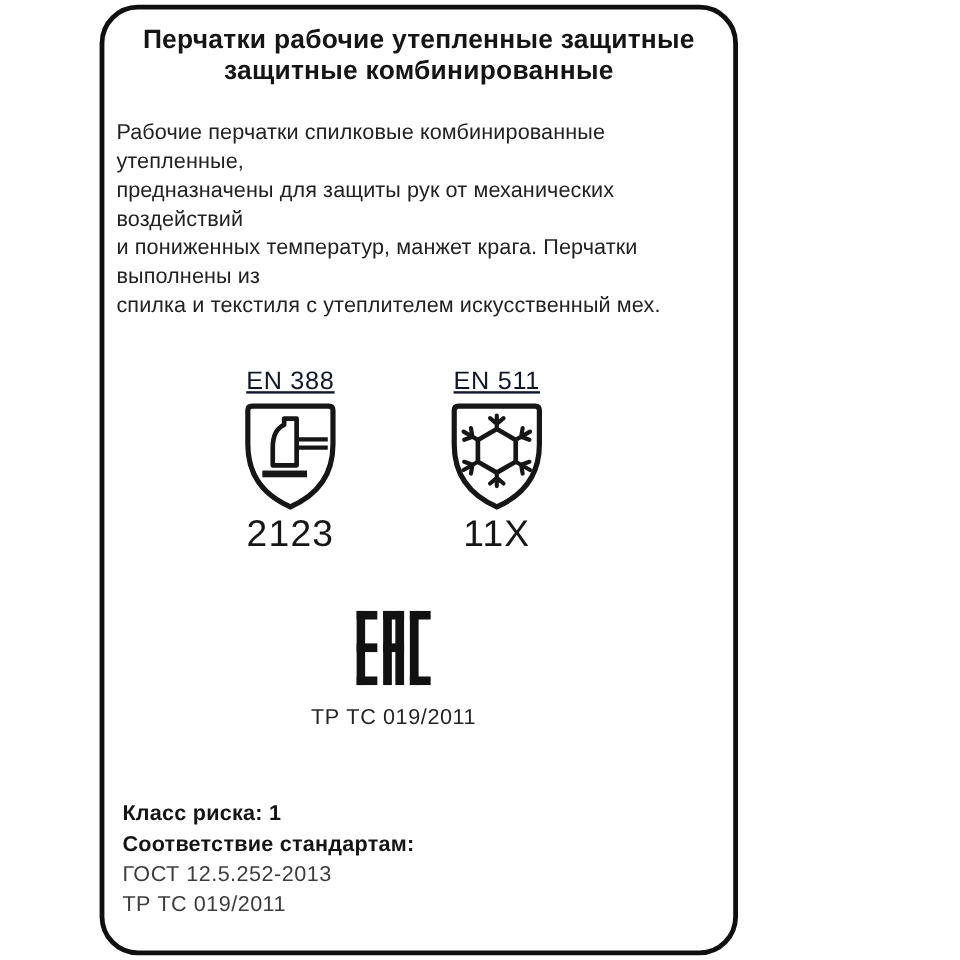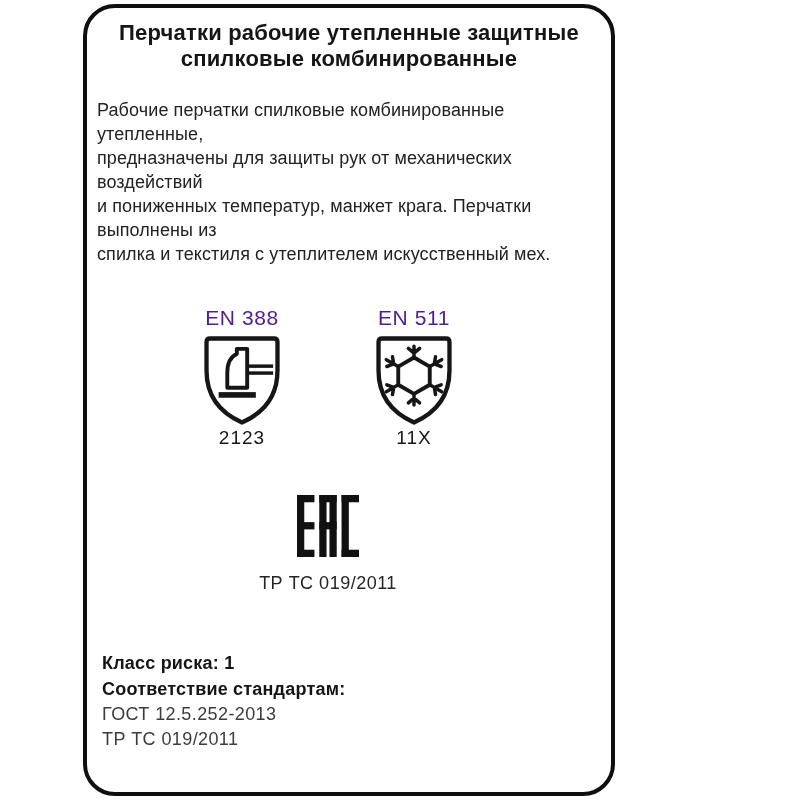--- a/index.html
+++ b/index.html
@@ -42,25 +42,26 @@
     justify-content: center;
     gap: 84px;
     margin-top: 40px;
     transform: translateX(-21px);
   }
   .badge { display: flex; flex-direction: column; align-items: center; }
   .badge-standard {
     font-size: 21px;
     font-weight: 500;
     letter-spacing: 0.6px;
-    color: #4c1d95;
+    color: #0f172a;
+    text-decoration: underline;
   }
   .shield-svg { width: 88px; height: 90px; margin-top: 5px; }
   .badge-rating {
-    font-size: 19px;
+    font-size: 31px;
     font-weight: 500;
     letter-spacing: 1px;
     margin-top: 2px;
     color: #161616;
   }
   .cert {
     display: flex;
     flex-direction: column;
     align-items: center;
     margin-top: 46px;
@@ -90,21 +91,21 @@
     color: #3c3c3c;
   }
 </style>
 </head>
 <body>
 
 <div class="card">
 
   <h1 class="title">
     <span>Перчатки рабочие  утепленные защитные</span>
-    <span>спилковые комбинированные</span>
+    <span>защитные комбинированные</span>
   </h1>
 
   <p class="description">Рабочие перчатки спилковые комбинированные  утепленные,
 предназначены для защиты рук от механических воздействий
 и пониженных температур, манжет крага. Перчатки выполнены из
 спилка и  текстиля с утеплителем искусственный мех.</p>
 
   <div class="badges">
 
     <div class="badge">

